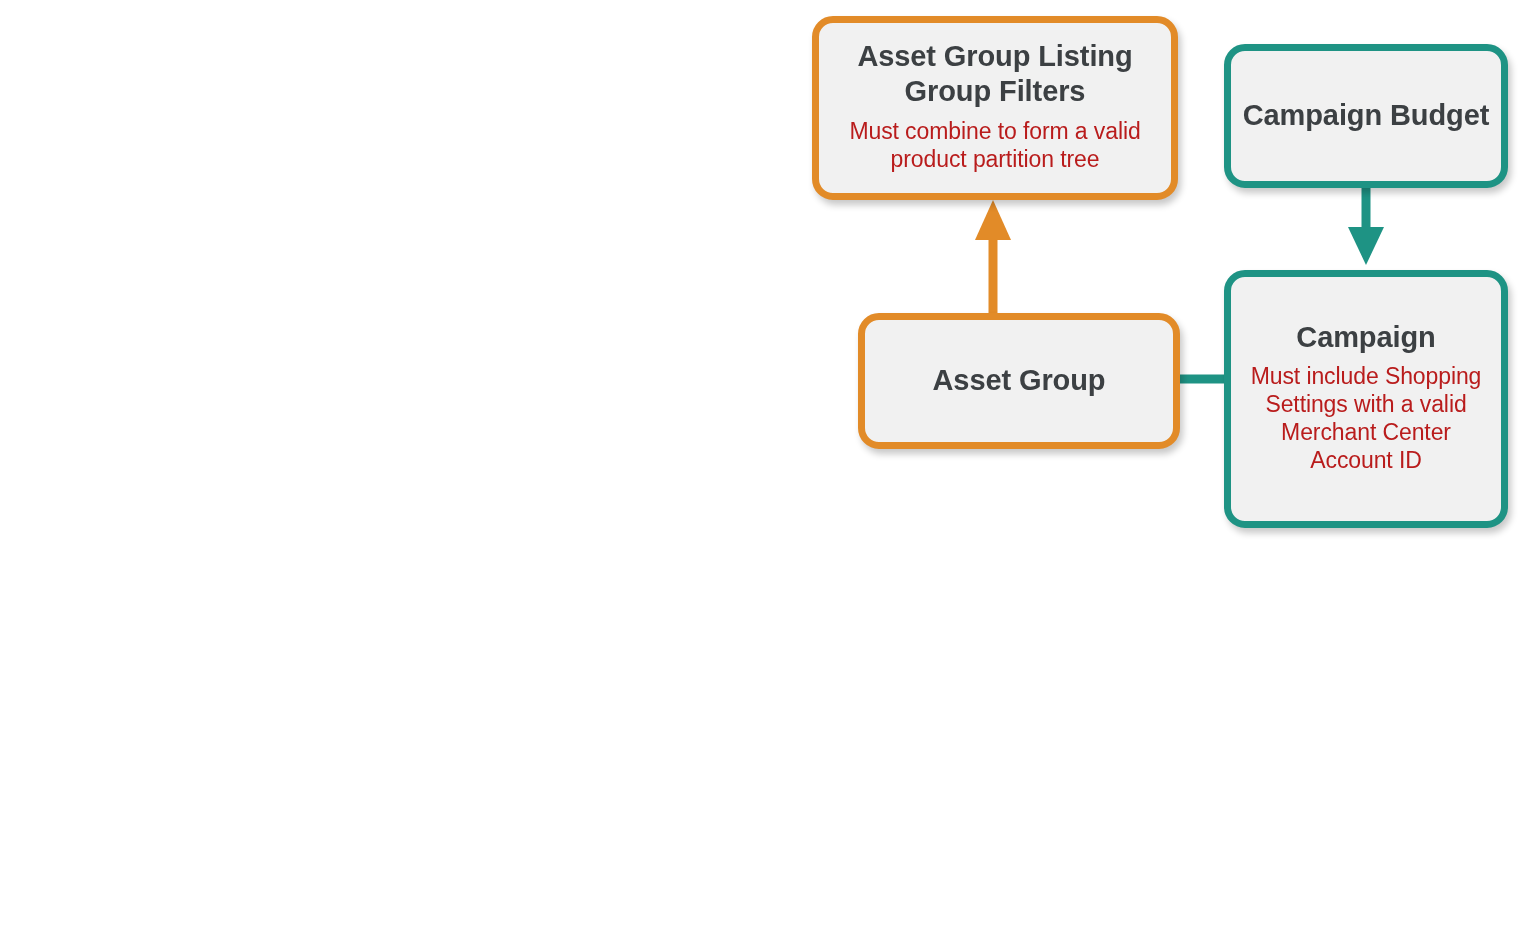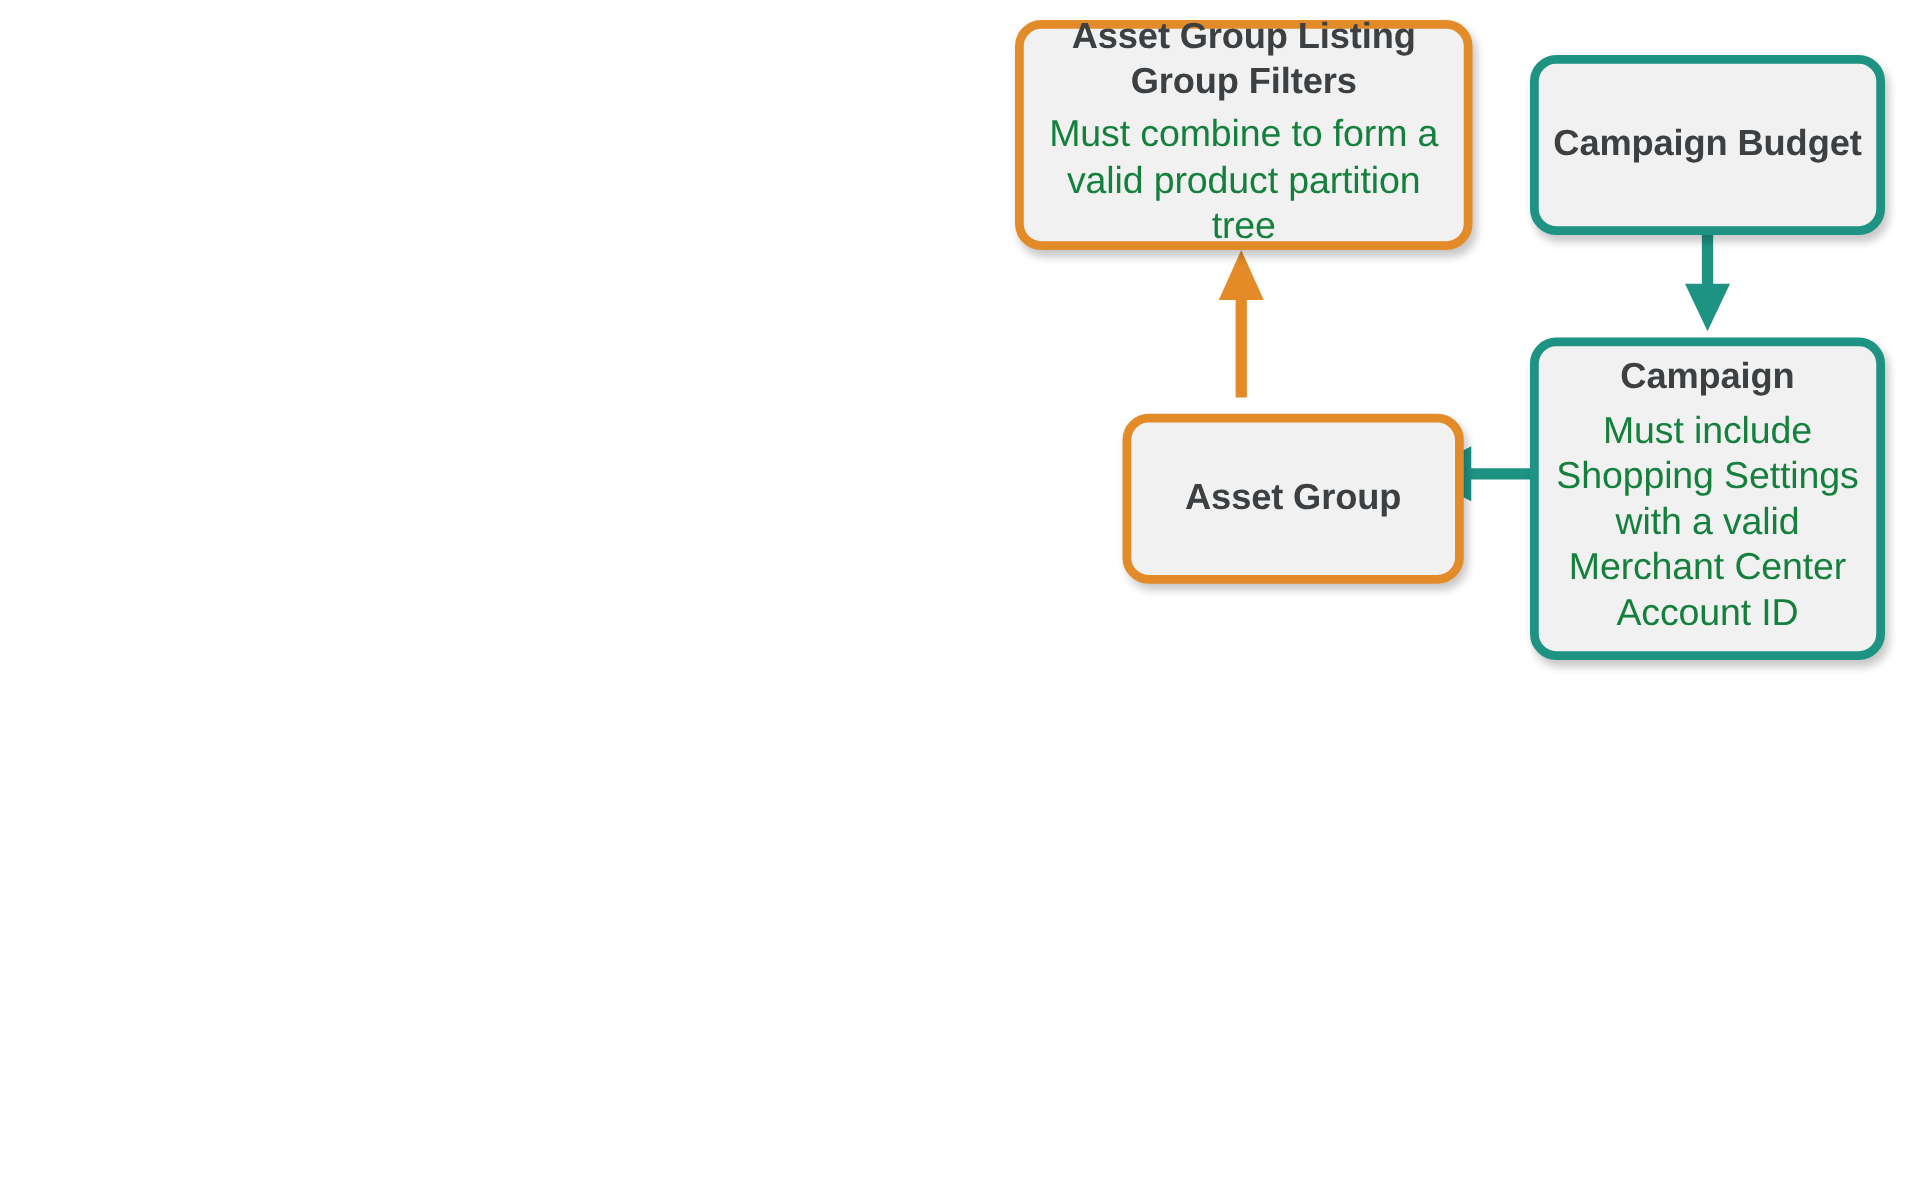--- a/index.html
+++ b/index.html
@@ -53,43 +53,42 @@
   .node .title {
     font-weight: bold;
     font-size: 29px;
     line-height: 1.22;
     color: #3c4043;
     letter-spacing: -0.1px;
   }
 
   .node .subtitle {
     font-weight: normal;
-    font-size: 30px;
+    font-size: 23px;
     line-height: 1.22;
-    color: #15803d;
+    color: #b91c1c;
     margin-top: 7px;
     letter-spacing: -0.1px;
   }
 
   .node.orange { border-color: #e28b28; border-width: 7px; }
   .node.teal   { border-color: #1e9384; border-width: 7px; }
 
   
   #node-listing-group-filters {
     left: 812px;  top: 16px;  width: 366px; height: 184px;
     padding: 4px 14px 8px;
   }
   #node-campaign-budget {
     left: 1224px; top: 44px;  width: 284px; height: 144px;
     padding: 4px 10px;
   }
   #node-asset-group {
-    left: 858px;  top: 331px; width: 273px; height: 136px;
+    left: 858px;  top: 313px; width: 322px; height: 136px;
     padding: 4px 10px;
-    margin-left: 40px;
   }
   #node-campaign {
     left: 1224px; top: 270px; width: 284px; height: 258px;
     padding: 6px 10px 10px;
   }
 
   
   #footer-note {
     position: absolute;
     left: 14px;

